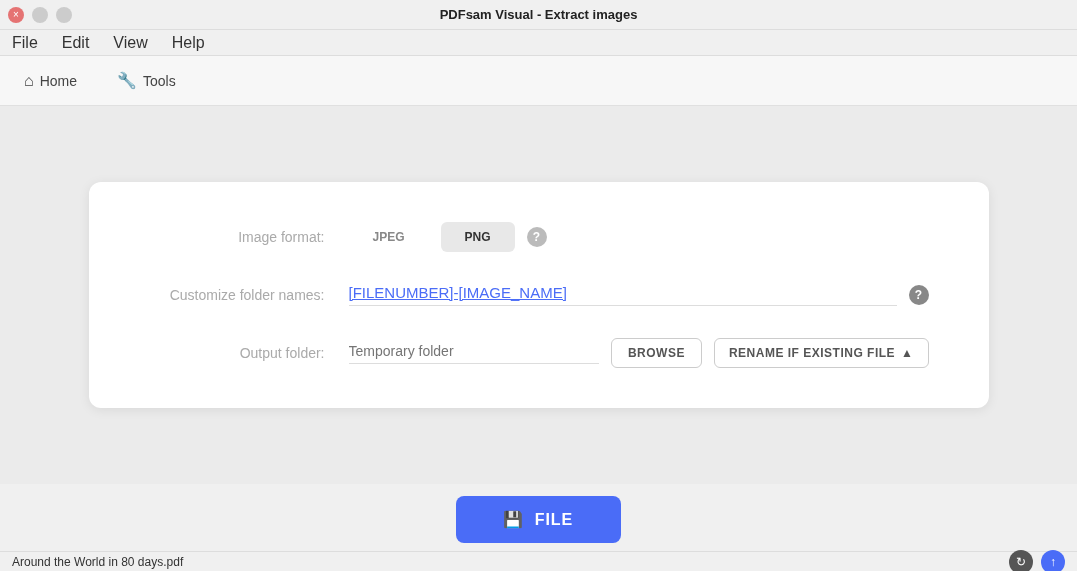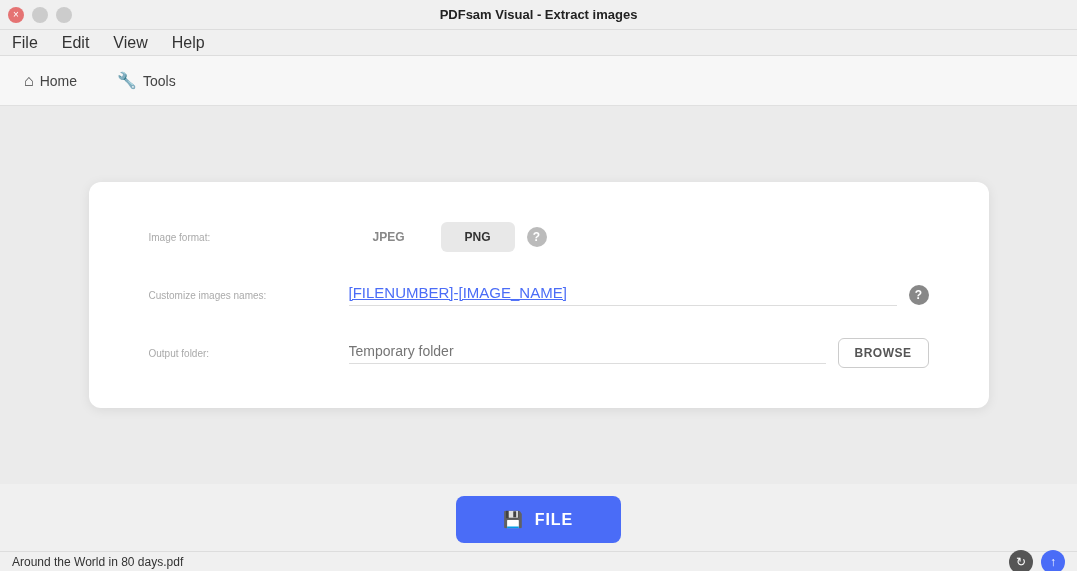--- a/index.html
+++ b/index.html
@@ -109,23 +109,23 @@
       box-shadow: 0 2px 12px rgba(0,0,0,0.08);
     }
 
     .form-row {
       display: flex;
       align-items: center;
       margin-bottom: 32px;
     }
     .form-label {
       color: #aaa;
-      font-size: 10px;
+      font-size: 14px;
       width: 200px;
-      text-align: left;
+      text-align: right;
       padding-right: 24px;
       flex-shrink: 0;
     }
     .form-control {
       flex: 1;
       display: flex;
       align-items: center;
       gap: 12px;
     }
 
@@ -317,32 +317,36 @@
     <div class="form-row">
       <div class="form-label">Image format:</div>
       <div class="form-control">
         <button class="format-btn format-btn-inactive">JPEG</button>
         <button class="format-btn format-btn-active">PNG</button>
         <div class="help-icon">?</div>
       </div>
     </div>
 
     <div class="form-row">
-      <div class="form-label">Customize images names:</div>
+      <div class="form-label">Customize folder names:</div>
       <div class="form-control">
         <input class="name-template" type="text" value="[FILENUMBER]-[IMAGE_NAME]" style="">
         <div class="help-icon-dark">?</div>
       </div>
     </div>
 
     <div class="form-row" style="margin-bottom: 0;">
       <div class="form-label">Output folder:</div>
       <div class="form-control">
         <input class="folder-input" type="text" placeholder="Temporary folder" style="">
         <button class="browse-btn">BROWSE</button>
+        <button class="rename-btn">
+          <span>RENAME IF EXISTING FILE</span>
+          <span>▲</span>
+        </button>
       </div>
     </div>
 
   </div>
 </div>
 
 <div class="save-area">
   <button class="save-btn">
     <span>💾</span>
     <span>FILE</span>

